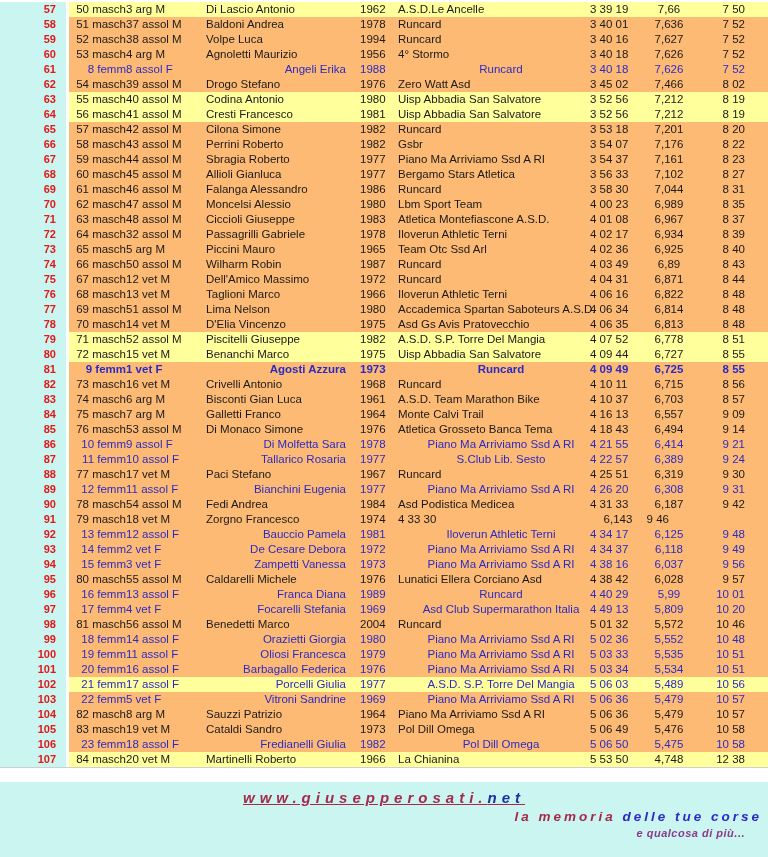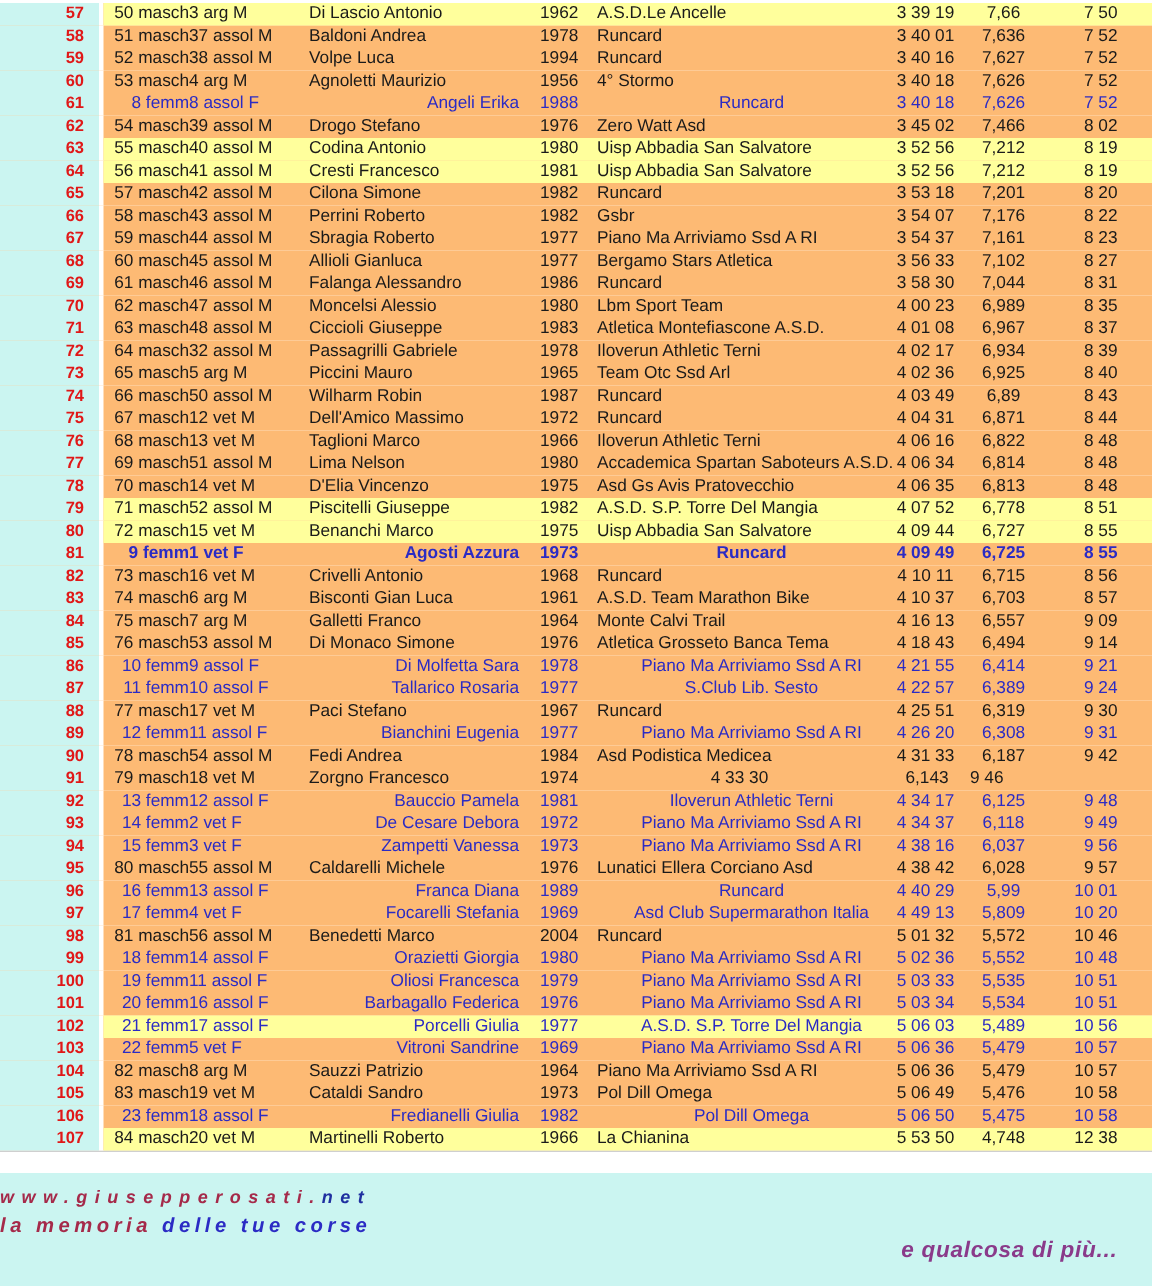--- a/index.html
+++ b/index.html
@@ -31,56 +31,57 @@
   .hl .d { background: var(--row-highlight, #ffff9c); }
   .fem .d { color: var(--female-text, #2b2bc4); }
   .bold .d { font-weight: bold; }
   .c-c1 { text-align: right; }
   .c-c2 { text-align: left; padding-right: 2px; }
   .c-name { padding-left: 16px; }
   .fem .c-name { padding-left: 0; padding-right: 12px; text-align: right; }
   .c-year { padding-left: 2px; }
   .c-team { text-align: left; }
   .fem .c-team { text-align: center; padding-left: 14px; }
-  .c-time { text-align: center; padding-right: 2px; }
+  .c-time { text-align: left; padding-right: 2px; }
   .c-speed { text-align: center; }
   .c-pace { text-align: right; padding-right: 23px; }
 
   .divider {
     height: 14px; background: #ffffff;
     border-top: 1px solid #cfcfcf;
   }
   .footer {
     height: 76px;
     background: var(--footer-bg, #cbf5f1);
     box-sizing: border-box;
     padding-top: 7px;
   }
   .f-url {
-    text-align: left;
+    text-align: center;
     font-weight: bold; font-style: italic;
-    font-size: 12px; line-height: 18px;
+    font-size: 15px; line-height: 18px;
     letter-spacing: 5px;
     color: var(--footer-red, #a52a4a);
+    text-decoration: underline;
   }
   .f-url .tld { color: var(--footer-net-blue, #1f2fa0); }
   .f-tag1 {
     margin-top: 2px;
-    padding-right: 6px;
+    text-align: right; padding-right: 6px;
     font-weight: bold; font-style: italic;
     font-size: 13.5px; line-height: 16px;
     letter-spacing: 3px;
     color: var(--footer-red, #a52a4a);
   }
   .f-tag1 .blue { color: var(--footer-blue, #2b2bc4); }
   .f-tag2 {
     margin-top: 1px;
     text-align: right; padding-right: 23px;
     font-weight: bold; font-style: italic;
-    font-size: 15px; line-height: 15px;
+    font-size: 11px; line-height: 15px;
     letter-spacing: 0.5px;
     color: var(--footer-purple, #8a3a8a);
   }
 </style>
 </head>
 <body>
 
 <div class="page">
 
   <div class="table" id="results-table">

